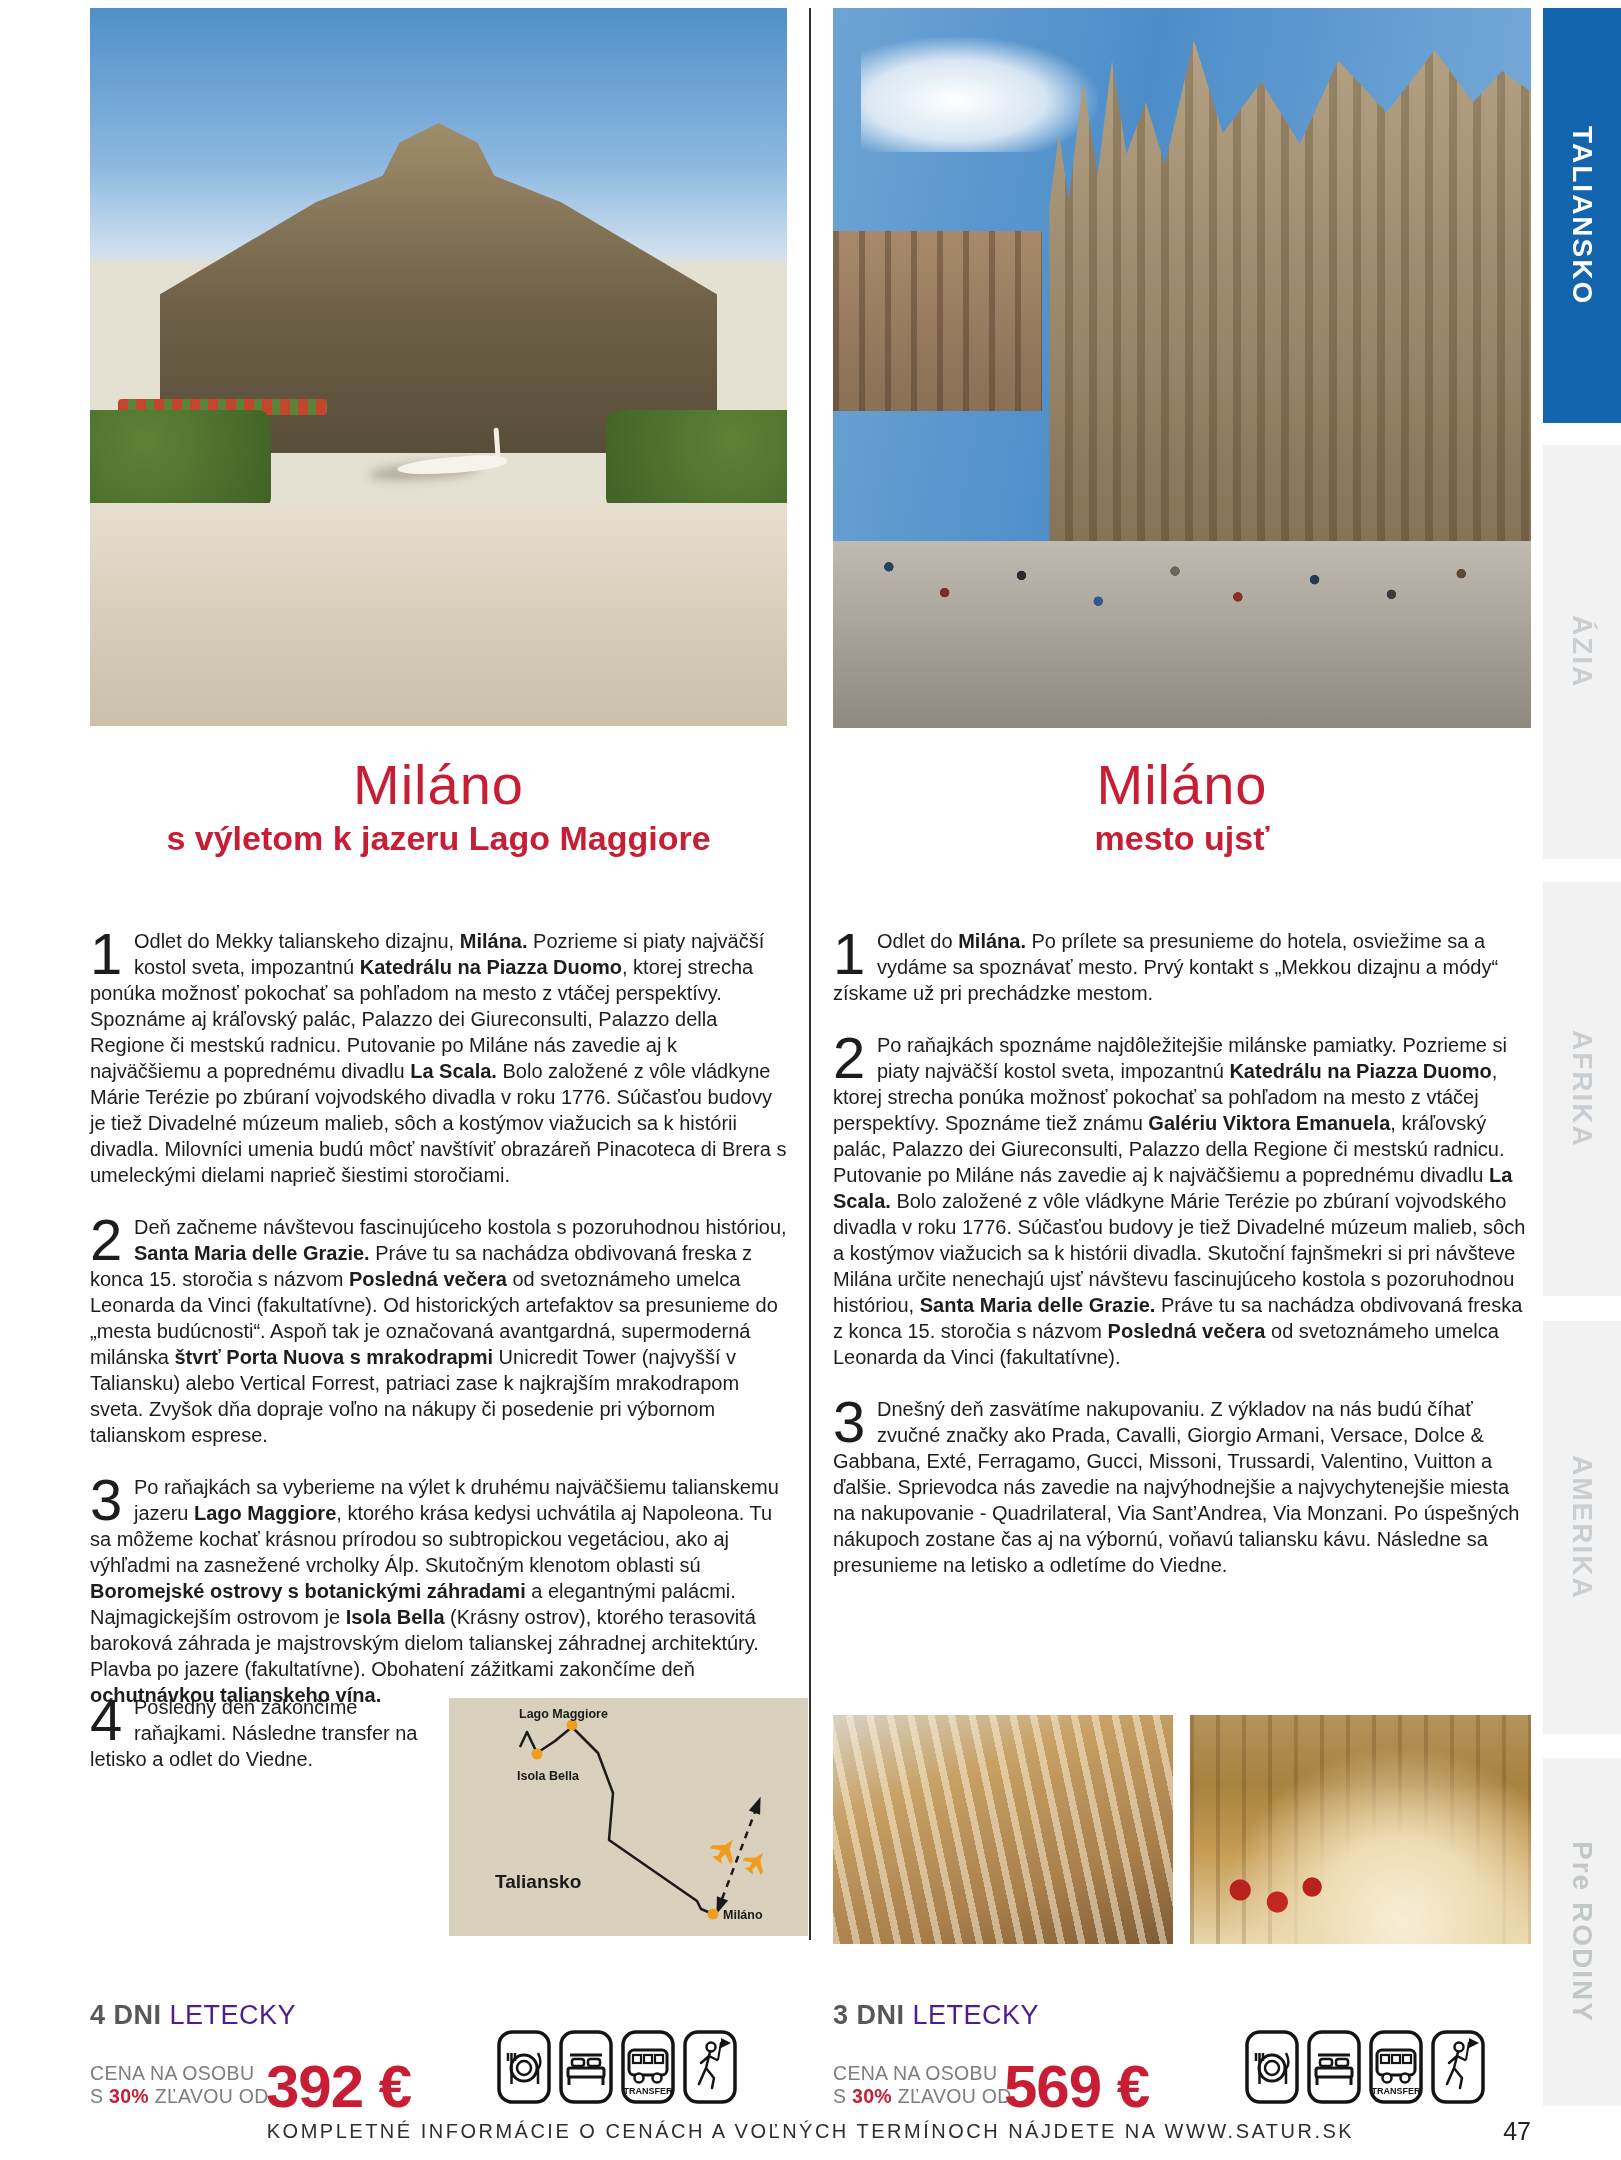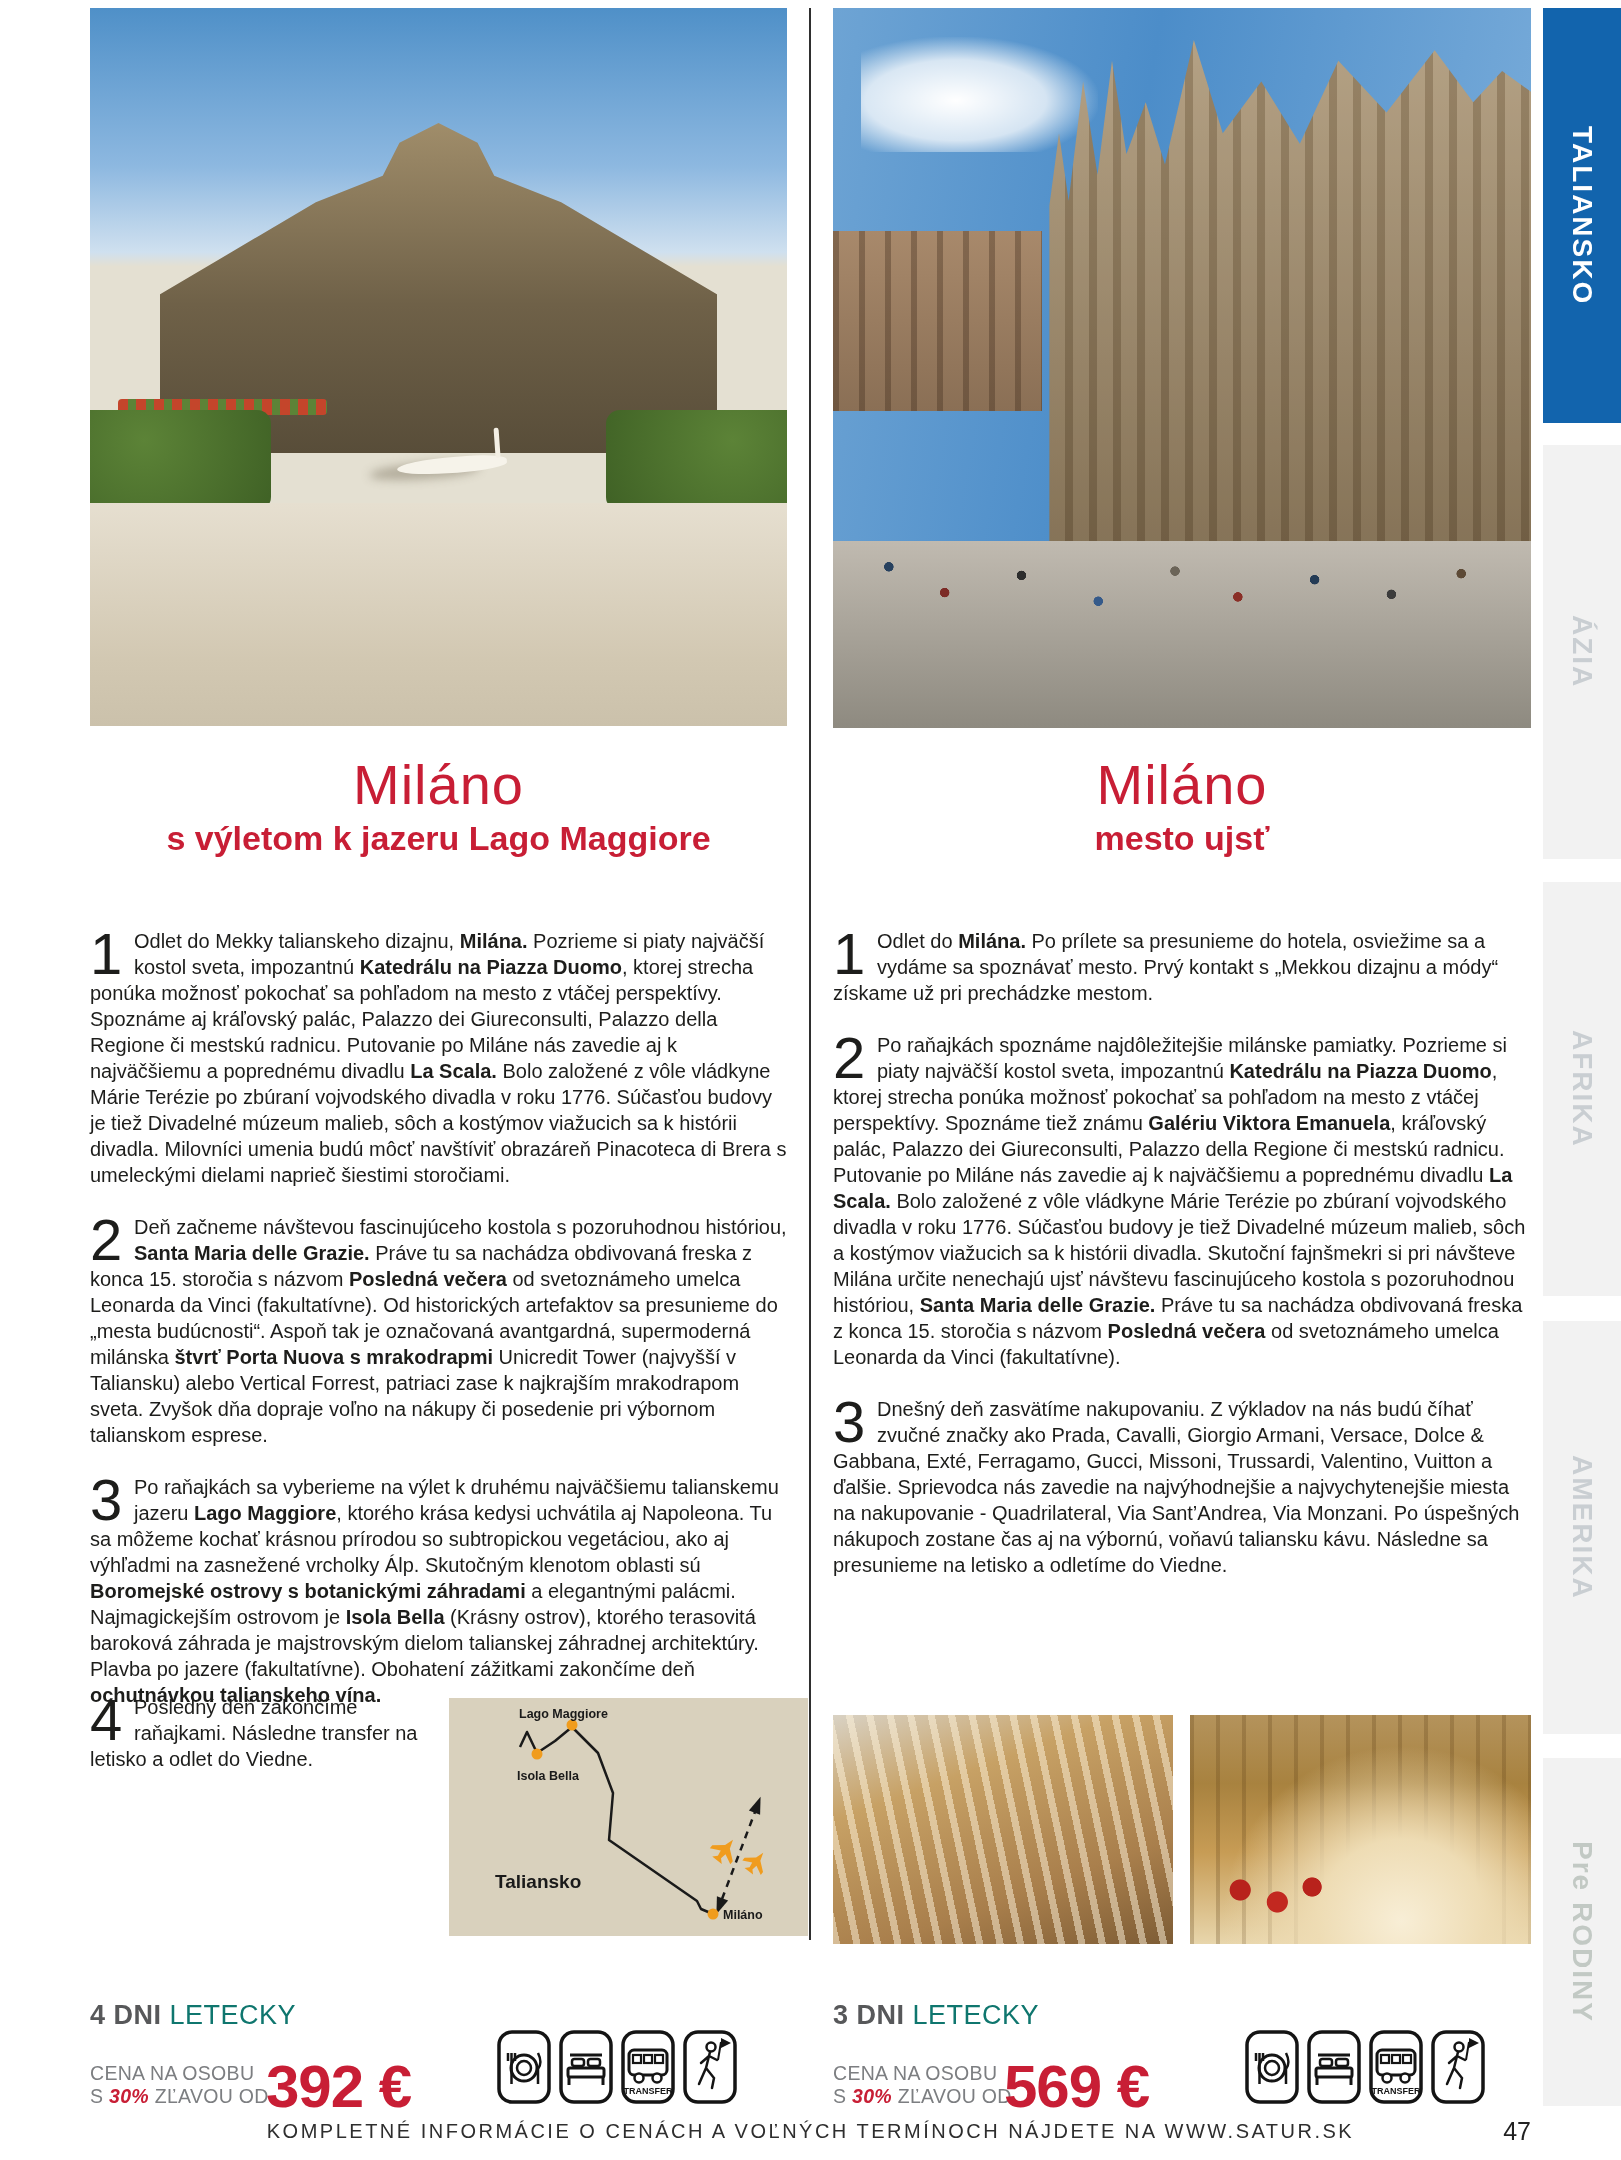--- a/index.html
+++ b/index.html
@@ -59,25 +59,25 @@
   .para:last-child{margin-bottom:0;}
   .pnum{float:left;font-size:58px;line-height:46px;font-weight:300;width:34px;margin:3px 10px 0 0;color:#1d1d1b;}
   .para b{font-weight:700;}
 
   
   #map{position:absolute;left:449px;top:1698px;width:359px;height:238px;}
 
   
   .daysline{position:absolute;font-size:27px;letter-spacing:.5px;}
   .daysline .d{font-weight:700;color:#57585a;}
-  .daysline .m{font-weight:400;color:#0f766e;}
+  .daysline .m{font-weight:400;color:#4c1d95;}
   #daysL{left:90px;top:2000px;} #daysR{left:833px;top:2000px;}
   .cena{position:absolute;font-size:19.5px;line-height:23px;color:#7c7e81;letter-spacing:.3px;}
   #cenaL{left:90px;top:2062px;} #cenaR{left:833px;top:2062px;}
-  .cena .disc{color:#c81e35;font-weight:700;font-style:italic;}
+  .cena .disc{color:#c81e35;font-weight:700;}
   .price{position:absolute;font-size:60px;font-weight:700;color:#c81e35;letter-spacing:-1px;}
   #priceL{left:266px;top:2052px;} #priceR{left:1004px;top:2052px;}
   .badges{position:absolute;display:flex;gap:8px;}
   #badgesL{left:497px;top:2030px;} #badgesR{left:1245px;top:2030px;}
   .badge{width:54px;height:74px;}
 
   
   .tab{position:absolute;left:1543px;width:78px;display:flex;align-items:center;justify-content:center;}
   .tab span{writing-mode:vertical-rl;font-weight:700;font-size:28px;letter-spacing:2px;white-space:nowrap;}
   #tab0{top:8px;height:415px;background:#1264ad;}

